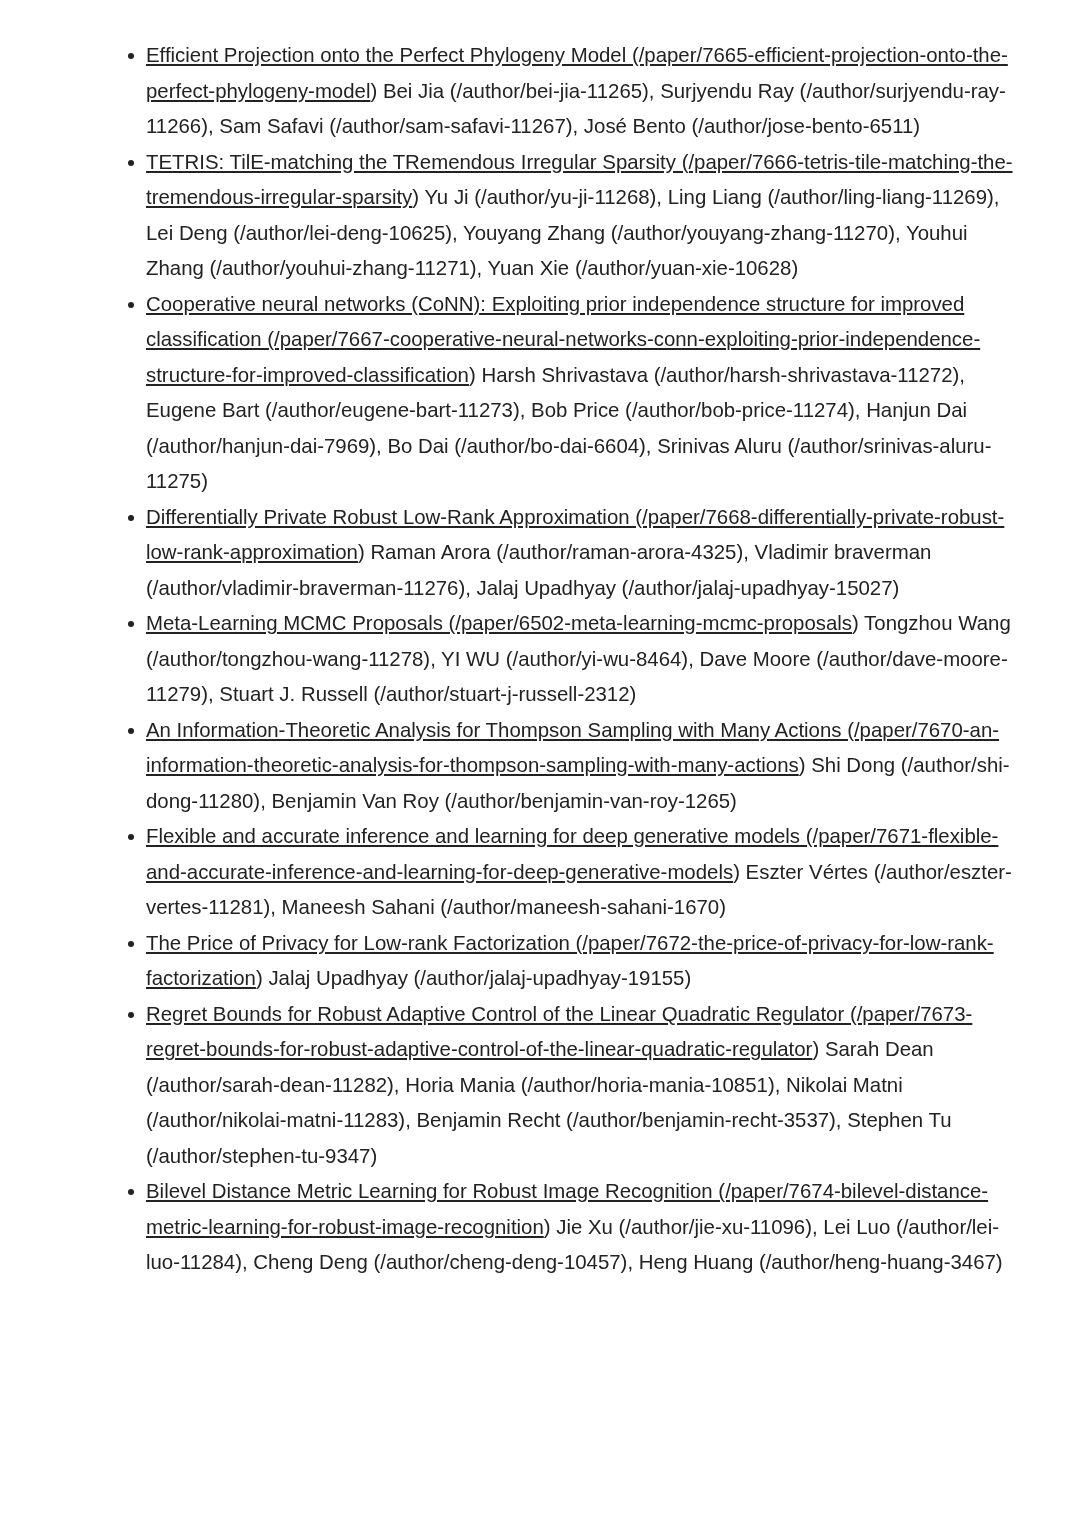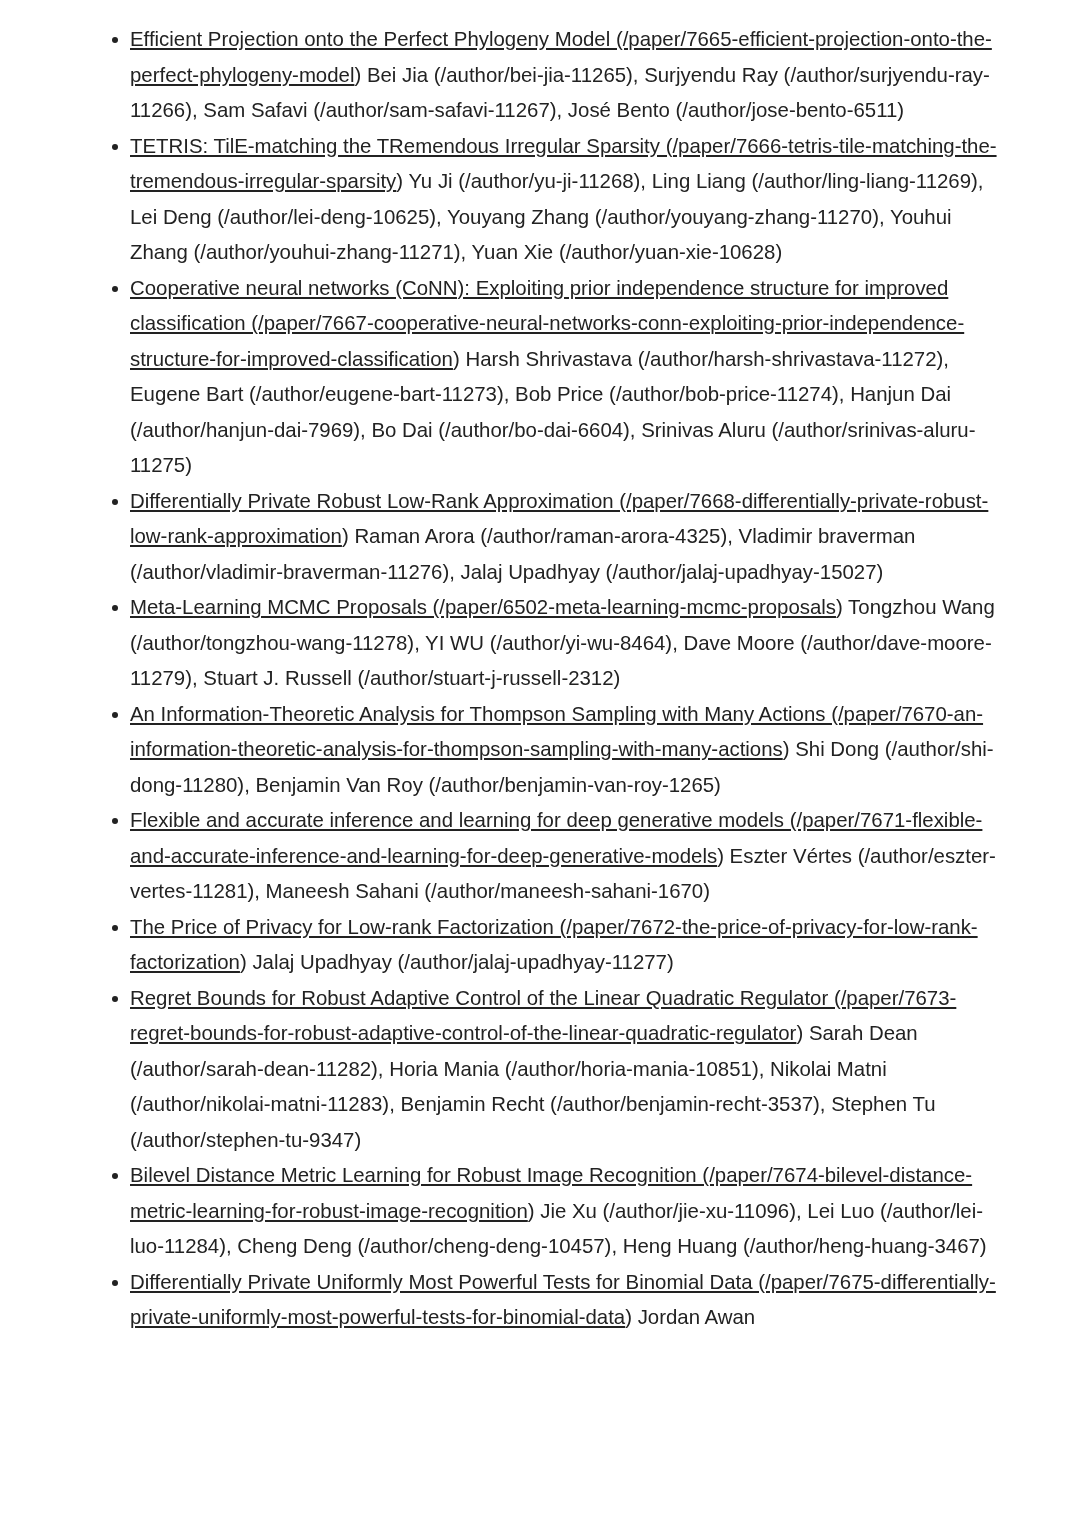--- a/index.html
+++ b/index.html
@@ -13,21 +13,21 @@
     overflow: hidden;
     font-family: "Liberation Sans", sans-serif;
     color: #222222;
   }
   .page {
     position: relative;
     padding-top: 22px;
   }
   ul.paper-list {
     list-style: none;
-    margin: 0;
+    margin: 16px;
     padding: 0 0 0 130px;
     width: 880px;
   }
   li.paper-item {
     position: relative;
     font-size: 20.4px;
     line-height: 35.5px;
     margin: 0;
   }
   li.paper-item::before {
@@ -54,18 +54,17 @@
 
 <div class="page">
   <ul class="paper-list">
     <li class="paper-item"><a class="paper-link">Efficient Projection onto the Perfect Phylogeny Model (/paper/7665-efficient-projection-onto-the-perfect-phylogeny-model</a><span class="authors">) Bei Jia (/author/bei-jia-11265), Surjyendu Ray (/author/surjyendu-ray-11266), Sam Safavi (/author/sam-safavi-11267), José Bento (/author/jose-bento-6511)</span></li>
     <li class="paper-item"><a class="paper-link">TETRIS: TilE-matching the TRemendous Irregular Sparsity (/paper/7666-tetris-tile-matching-the-tremendous-irregular-sparsity</a><span class="authors">) Yu Ji (/author/yu-ji-11268), Ling Liang (/author/ling-liang-11269), Lei Deng (/author/lei-deng-10625), Youyang Zhang (/author/youyang-zhang-11270), Youhui Zhang (/author/youhui-zhang-11271), Yuan Xie (/author/yuan-xie-10628)</span></li>
     <li class="paper-item"><a class="paper-link">Cooperative neural networks (CoNN): Exploiting prior independence structure for improved classification (/paper/7667-cooperative-neural-networks-conn-exploiting-prior-independence-structure-for-improved-classification</a><span class="authors">) Harsh Shrivastava (/author/harsh-shrivastava-11272), Eugene Bart (/author/eugene-bart-11273), Bob Price (/author/bob-price-11274), Hanjun Dai (/author/hanjun-dai-7969), Bo Dai (/author/bo-dai-6604), Srinivas Aluru (/author/srinivas-aluru-11275)</span></li>
     <li class="paper-item"><a class="paper-link">Differentially Private Robust Low-Rank Approximation (/paper/7668-differentially-private-robust-low-rank-approximation</a><span class="authors">) Raman Arora (/author/raman-arora-4325), Vladimir braverman (/author/vladimir-braverman-11276), Jalaj Upadhyay (/author/jalaj-upadhyay-15027)</span></li>
     <li class="paper-item"><a class="paper-link">Meta-Learning MCMC Proposals (/paper/6502-meta-learning-mcmc-proposals</a><span class="authors">) Tongzhou Wang (/author/tongzhou-wang-11278), YI WU (/author/yi-wu-8464), Dave Moore (/author/dave-moore-11279), Stuart J. Russell (/author/stuart-j-russell-2312)</span></li>
     <li class="paper-item"><a class="paper-link">An Information-Theoretic Analysis for Thompson Sampling with Many Actions (/paper/7670-an-information-theoretic-analysis-for-thompson-sampling-with-many-actions</a><span class="authors">) Shi Dong (/author/shi-dong-11280), Benjamin Van Roy (/author/benjamin-van-roy-1265)</span></li>
     <li class="paper-item"><a class="paper-link">Flexible and accurate inference and learning for deep generative models (/paper/7671-flexible-and-accurate-inference-and-learning-for-deep-generative-models</a><span class="authors">) Eszter Vértes (/author/eszter-vertes-11281), Maneesh Sahani (/author/maneesh-sahani-1670)</span></li>
-    <li class="paper-item"><a class="paper-link">The Price of Privacy for Low-rank Factorization (/paper/7672-the-price-of-privacy-for-low-rank-factorization</a><span class="authors">) Jalaj Upadhyay (/author/jalaj-upadhyay-11277)</span></li>
+    <li class="paper-item"><a class="paper-link">The Price of Privacy for Low-rank Factorization (/paper/7672-the-price-of-privacy-for-low-rank-factorization</a><span class="authors">) Jalaj Upadhyay (/author/jalaj-upadhyay-19155)</span></li>
     <li class="paper-item"><a class="paper-link">Regret Bounds for Robust Adaptive Control of the Linear Quadratic Regulator (/paper/7673-regret-bounds-for-robust-adaptive-control-of-the-linear-quadratic-regulator</a><span class="authors">) Sarah Dean (/author/sarah-dean-11282), Horia Mania (/author/horia-mania-10851), Nikolai Matni (/author/nikolai-matni-11283), Benjamin Recht (/author/benjamin-recht-3537), Stephen Tu (/author/stephen-tu-9347)</span></li>
     <li class="paper-item"><a class="paper-link">Bilevel Distance Metric Learning for Robust Image Recognition (/paper/7674-bilevel-distance-metric-learning-for-robust-image-recognition</a><span class="authors">) Jie Xu (/author/jie-xu-11096), Lei Luo (/author/lei-luo-11284), Cheng Deng (/author/cheng-deng-10457), Heng Huang (/author/heng-huang-3467)</span></li>
-    <li class="paper-item"><a class="paper-link">Differentially Private Uniformly Most Powerful Tests for Binomial Data (/paper/7675-differentially-private-uniformly-most-powerful-tests-for-binomial-data</a><span class="authors">) Jordan Awan</span></li>
   </ul>
 </div>
 
 </body></html>

